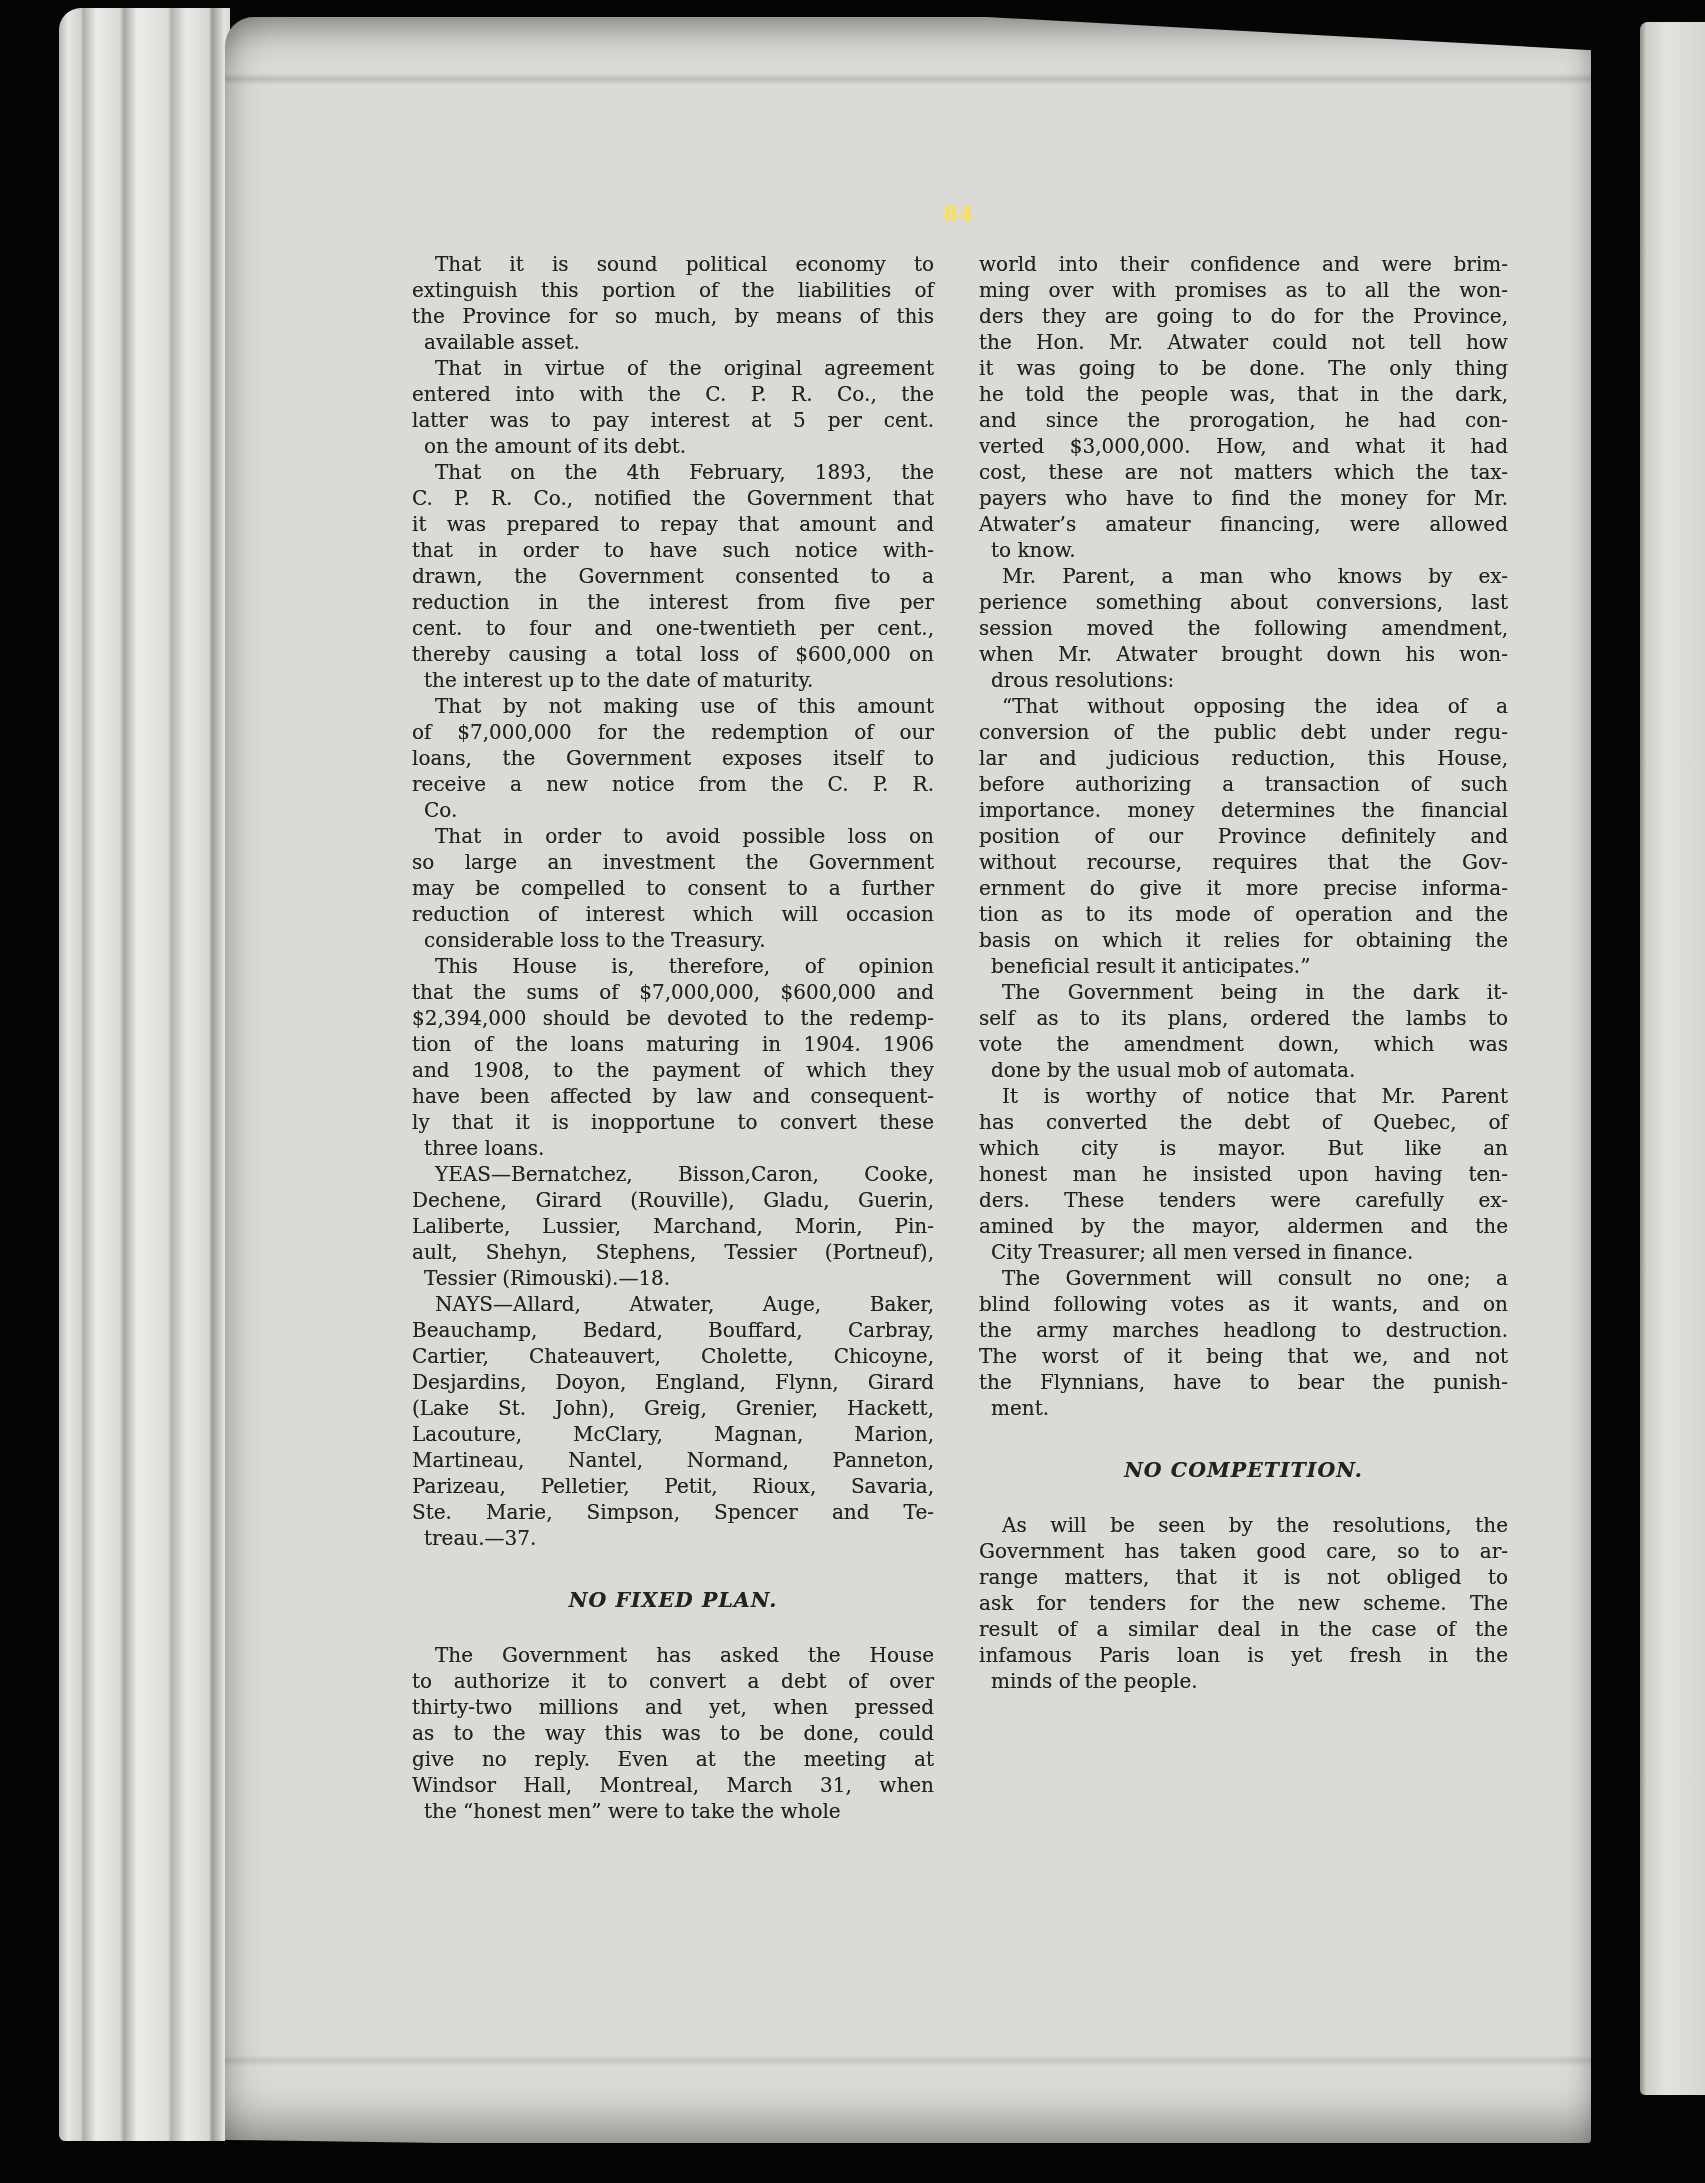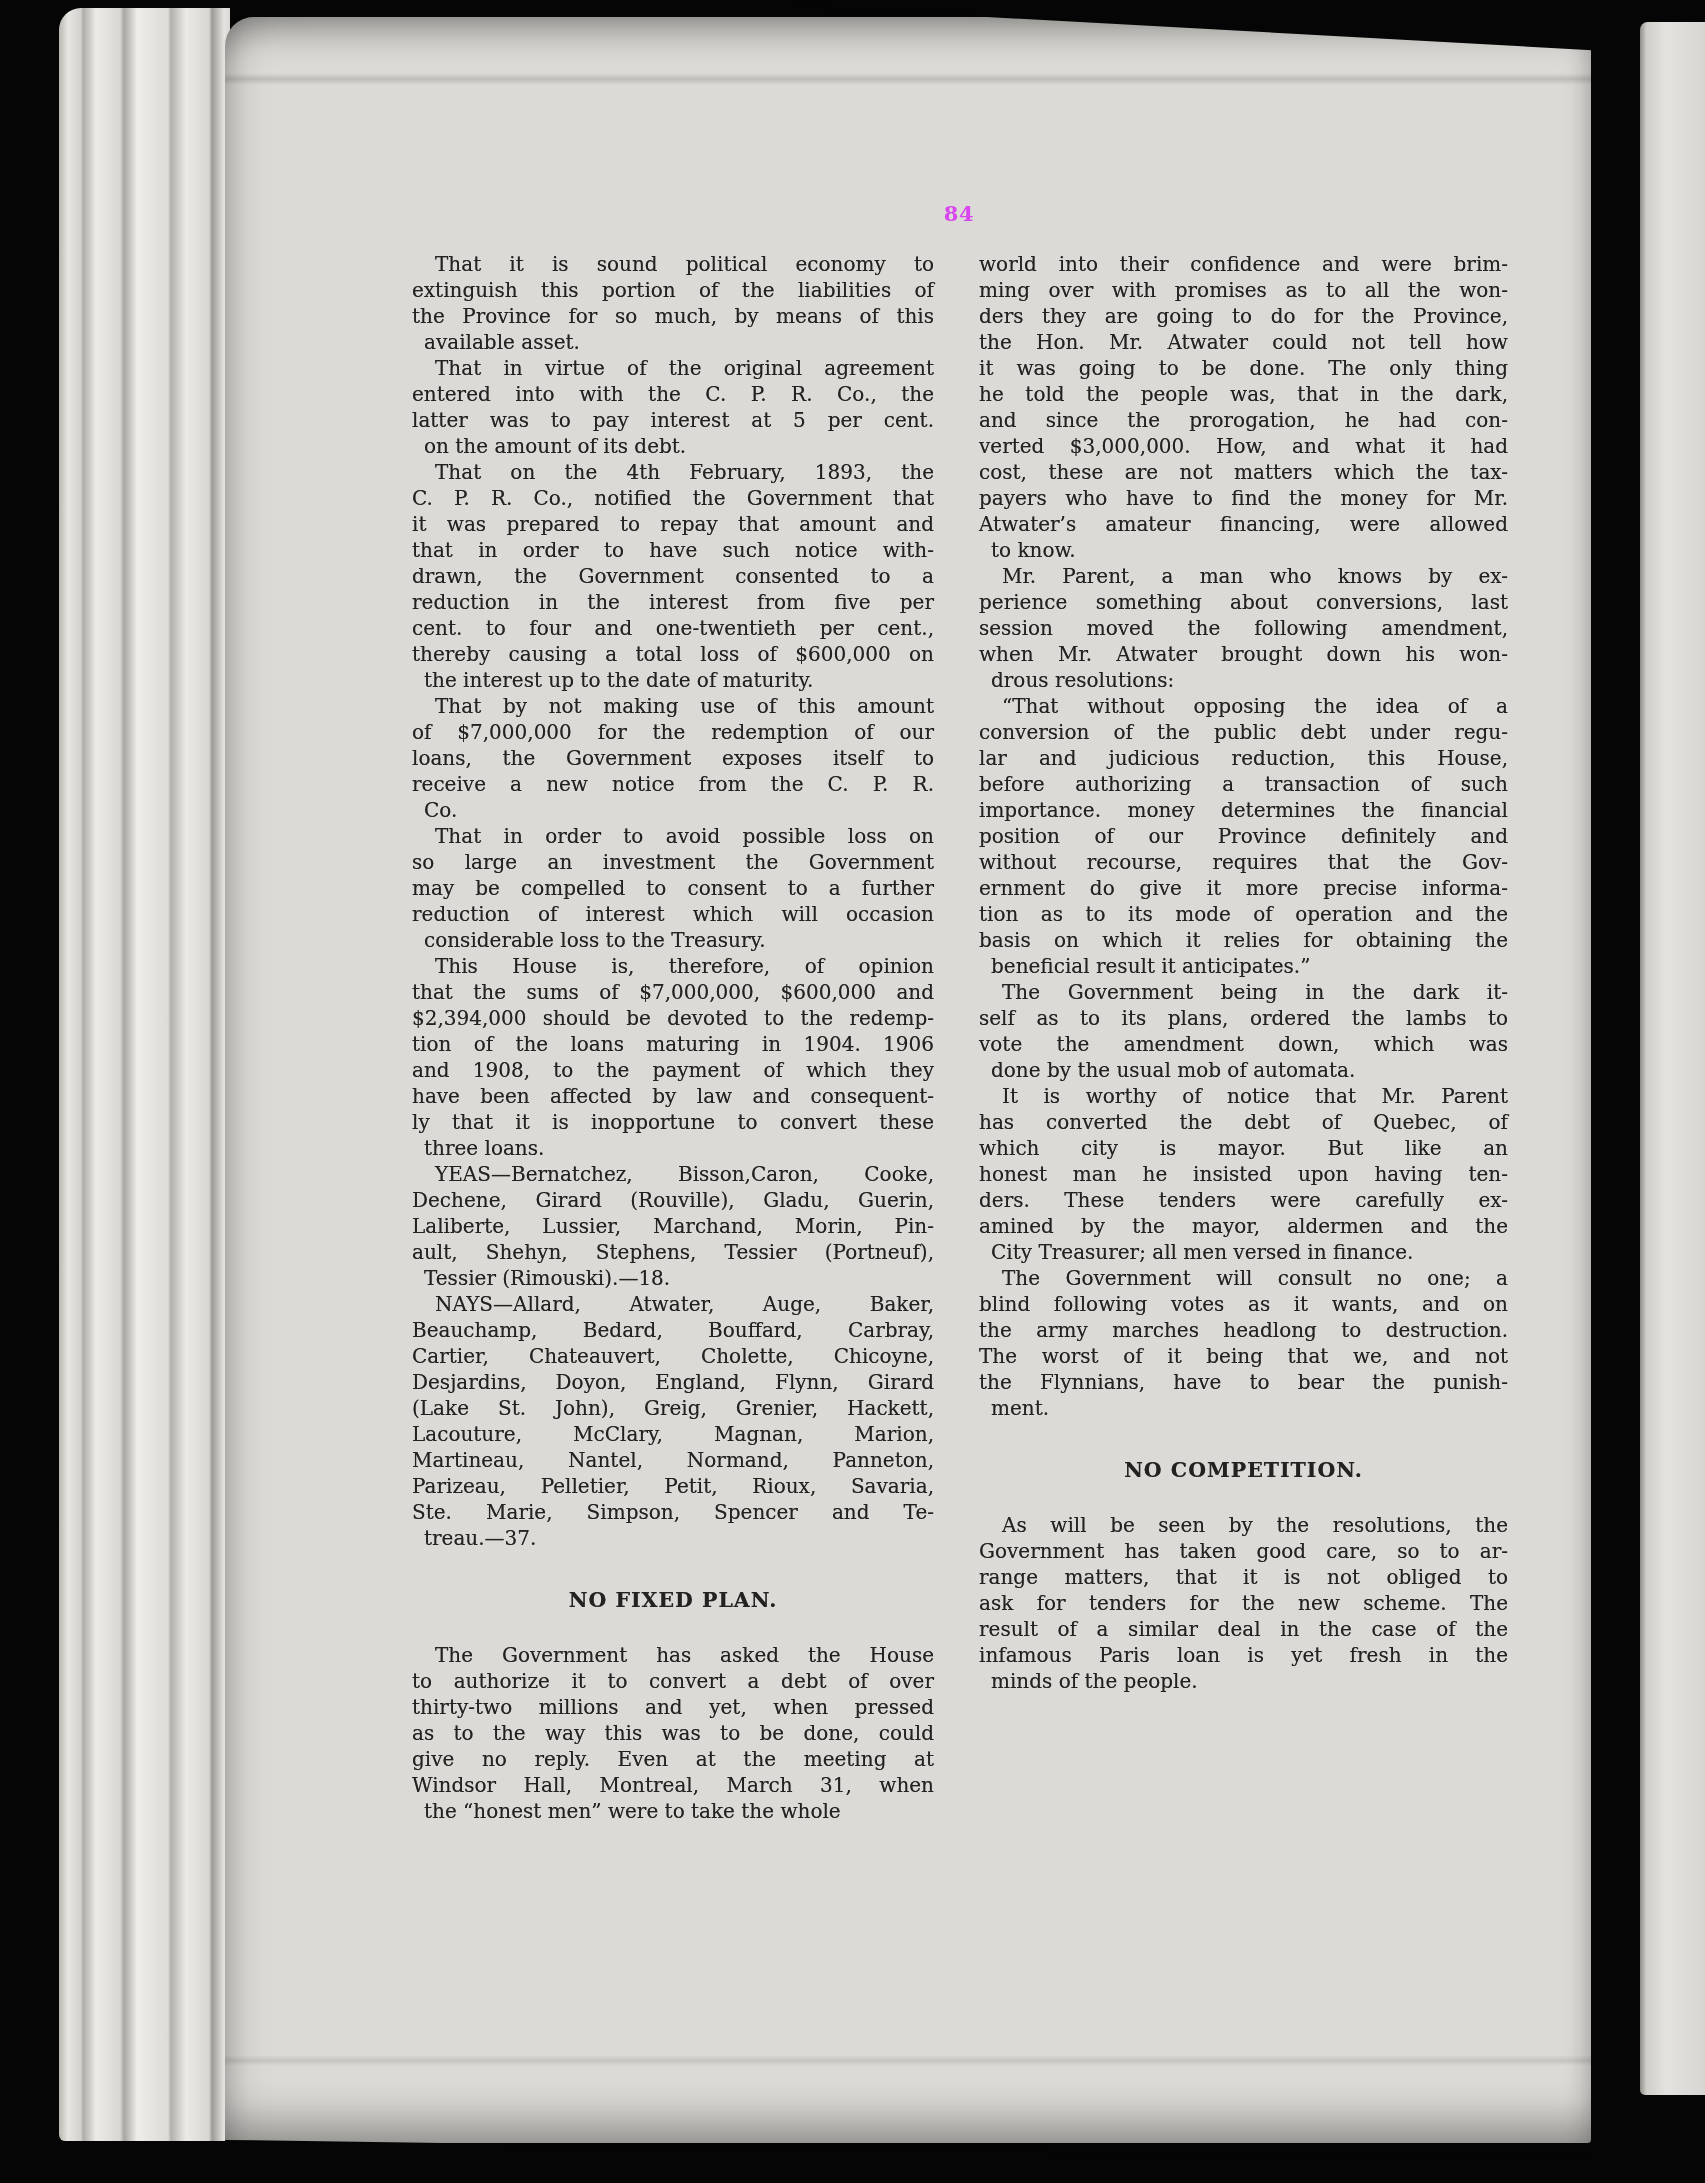--- a/index.html
+++ b/index.html
@@ -45,40 +45,40 @@
   }
   
   .wedge{position:absolute;background:#050505;}
   .wedge.top-right{left:799px;top:0;width:793px;height:66px;
     clip-path:polygon(0 0,100% 0,100% 76%,0 10%);}
   .wedge.bottom{left:225px;top:2121px;width:1366px;height:63px;
     clip-path:polygon(0 30%,100% 62%,100% 100%,0 100%);}
   
   .page-number{
     position:absolute;left:895px;top:201px;width:128px;
-    text-align:center;font-size:21px;font-weight:bold;color:#d946ef;
+    text-align:center;font-size:21px;font-weight:bold;color:#fde047;
     letter-spacing:0.6px;
   }
   .column{
     position:absolute;top:251px;color:#242220;
     font-size:20px;line-height:26px;
     text-shadow:0 0 0.6px rgba(36,34,32,0.55);
   }
   #col-left{left:412px;width:522px;}
   #col-right{left:979px;width:529px;}
   .para{margin:0;}
   .line{
     height:26px;line-height:26px;white-space:nowrap;
     text-align:justify;text-align-last:justify;
   }
   .line.last{text-align-last:left;margin-left:12px;}
   .line.first{text-indent:23px;}
   .col-heading{
     text-align:center;font-weight:bold;font-size:20.5px;
-    letter-spacing:1px;margin:36px 0 29px 0;color:#242220;
+    letter-spacing:1px;margin:36px 0 29px 0;color:#242220;font-style:italic;
   }
 </style>
 </head>
 <body>
 
 <div class="page-stack"></div>
 <div class="main-page"></div>
 <div class="next-page-edge"></div>
 <div class="wedge top-right"></div>
 <div class="wedge bottom"></div>

